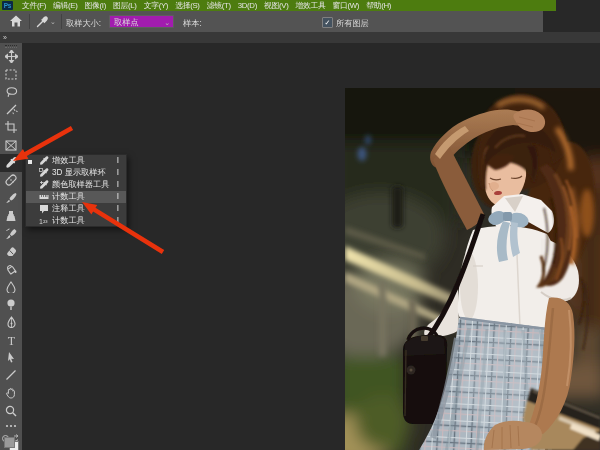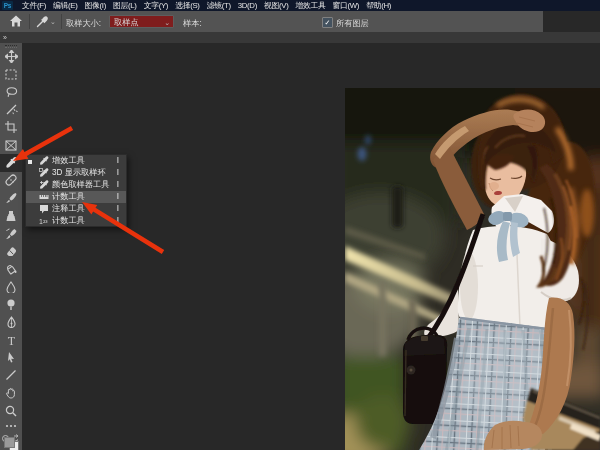--- a/index.html
+++ b/index.html
@@ -1,22 +1,22 @@
 <!DOCTYPE html>
 <html><head><meta charset="utf-8">
 <style>
 html,body{margin:0;padding:0}
 body{width:600px;height:450px;background:#282828;font-family:"Liberation Sans",sans-serif;overflow:hidden;position:relative}
 .abs{position:absolute}
-#menubar{left:0;top:0;width:600px;height:11px;background:#0f172a;color:#e4e4e4;font-size:8px;line-height:11px;white-space:nowrap}
+#menubar{left:0;top:0;width:556px;height:11px;background:#4d7c0f;color:#e4e4e4;font-size:8px;line-height:11px;white-space:nowrap}
 #menubar span{display:inline-block;margin-right:7px;letter-spacing:-0.3px}#menubar{font-size:7.8px !important}
 #pslogo{position:absolute;left:2px;top:1px;width:11px;height:9px;background:#0a2a45;color:#2a93cc;font-size:6.5px;font-weight:bold;text-align:center;line-height:9px;border-radius:1px}
 #optbar{left:0;top:11px;width:543px;height:21px;background:#535353;color:#dcdcdc;font-size:8.2px}
 .vsep{position:absolute;top:3px;width:1px;height:15px;background:#424242}
-.ddbox{position:absolute;top:4px;height:13px;background:#7f1d1d;border:1px solid #5e5e5e;border-radius:1px;color:#dcdcdc;font-size:8.2px;line-height:13px;padding-left:4px;box-sizing:border-box}
+.ddbox{position:absolute;top:4px;height:13px;background:#a21caf;border:1px solid #5e5e5e;border-radius:1px;color:#dcdcdc;font-size:8.2px;line-height:13px;padding-left:4px;box-sizing:border-box}
 .caret{position:absolute;right:3px;top:0;color:#bbb;font-size:7px}
 #tabbar{left:0;top:32px;width:600px;height:11px;background:#383838}
 #tab{position:absolute;left:26px;top:0;width:334px;height:11px;background:#4e4e4e;color:#d8d8d8;font-size:7.9px;letter-spacing:0.1px;overflow:hidden;line-height:11px;white-space:nowrap;padding-left:5px;box-sizing:border-box}
 #chev{position:absolute;left:3px;top:0;color:#cfcfcf;font-size:7px;line-height:11px;letter-spacing:-1px}
 #toolbar{left:0;top:43px;width:22px;height:407px;background:#505050}
 #grip{position:absolute;left:5px;top:2px;width:12px;height:1px;border-top:1px dotted #2e2e2e;border-bottom:1px dotted #6a6a6a}
 .tool{position:absolute;left:0;width:22px;height:17px;display:flex;align-items:center;justify-content:center}
 #eyesel{position:absolute;left:0;top:111px;width:22px;height:18px;background:#2b2b2b}
 #canvas{left:22px;top:43px;width:578px;height:407px;background:#282828}
 #ctxmenu{left:25px;top:154px;width:102px;height:73px;background:#3c3c3c;border:1px solid #2b2b2b;box-shadow:2px 3px 6px rgba(0,0,0,.5);box-sizing:border-box;font-size:8.2px;color:#e6e6e6}

